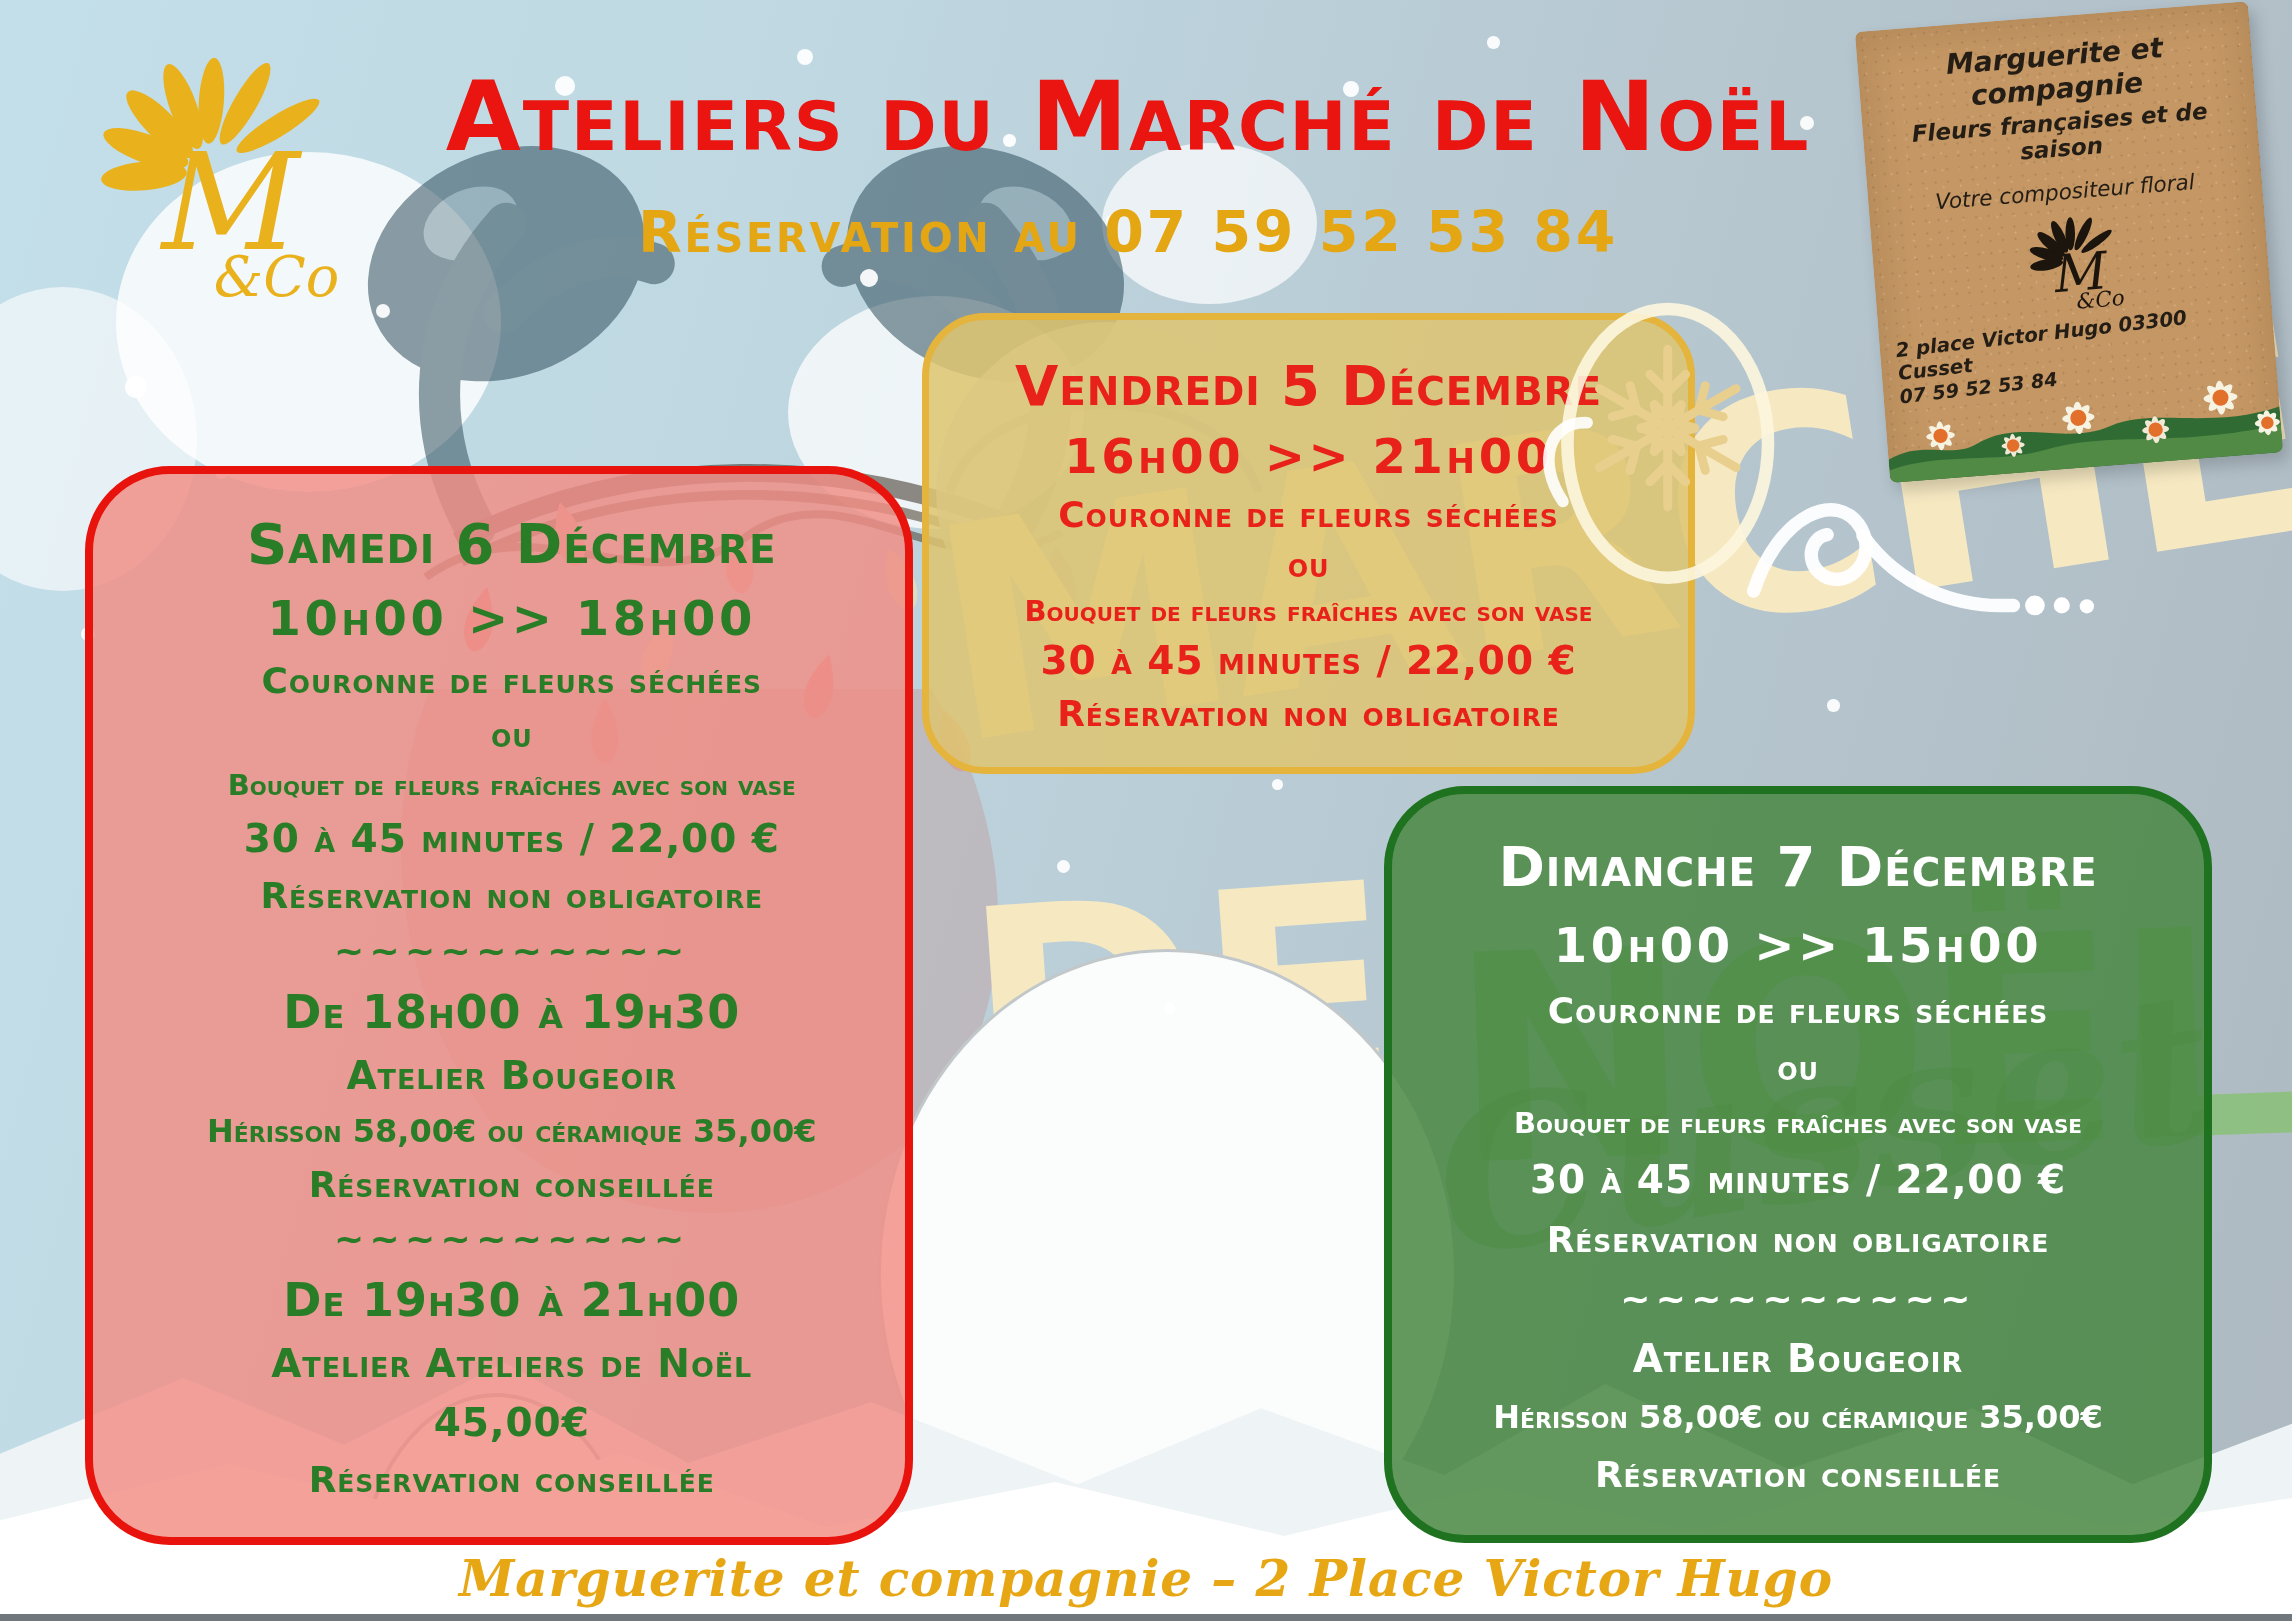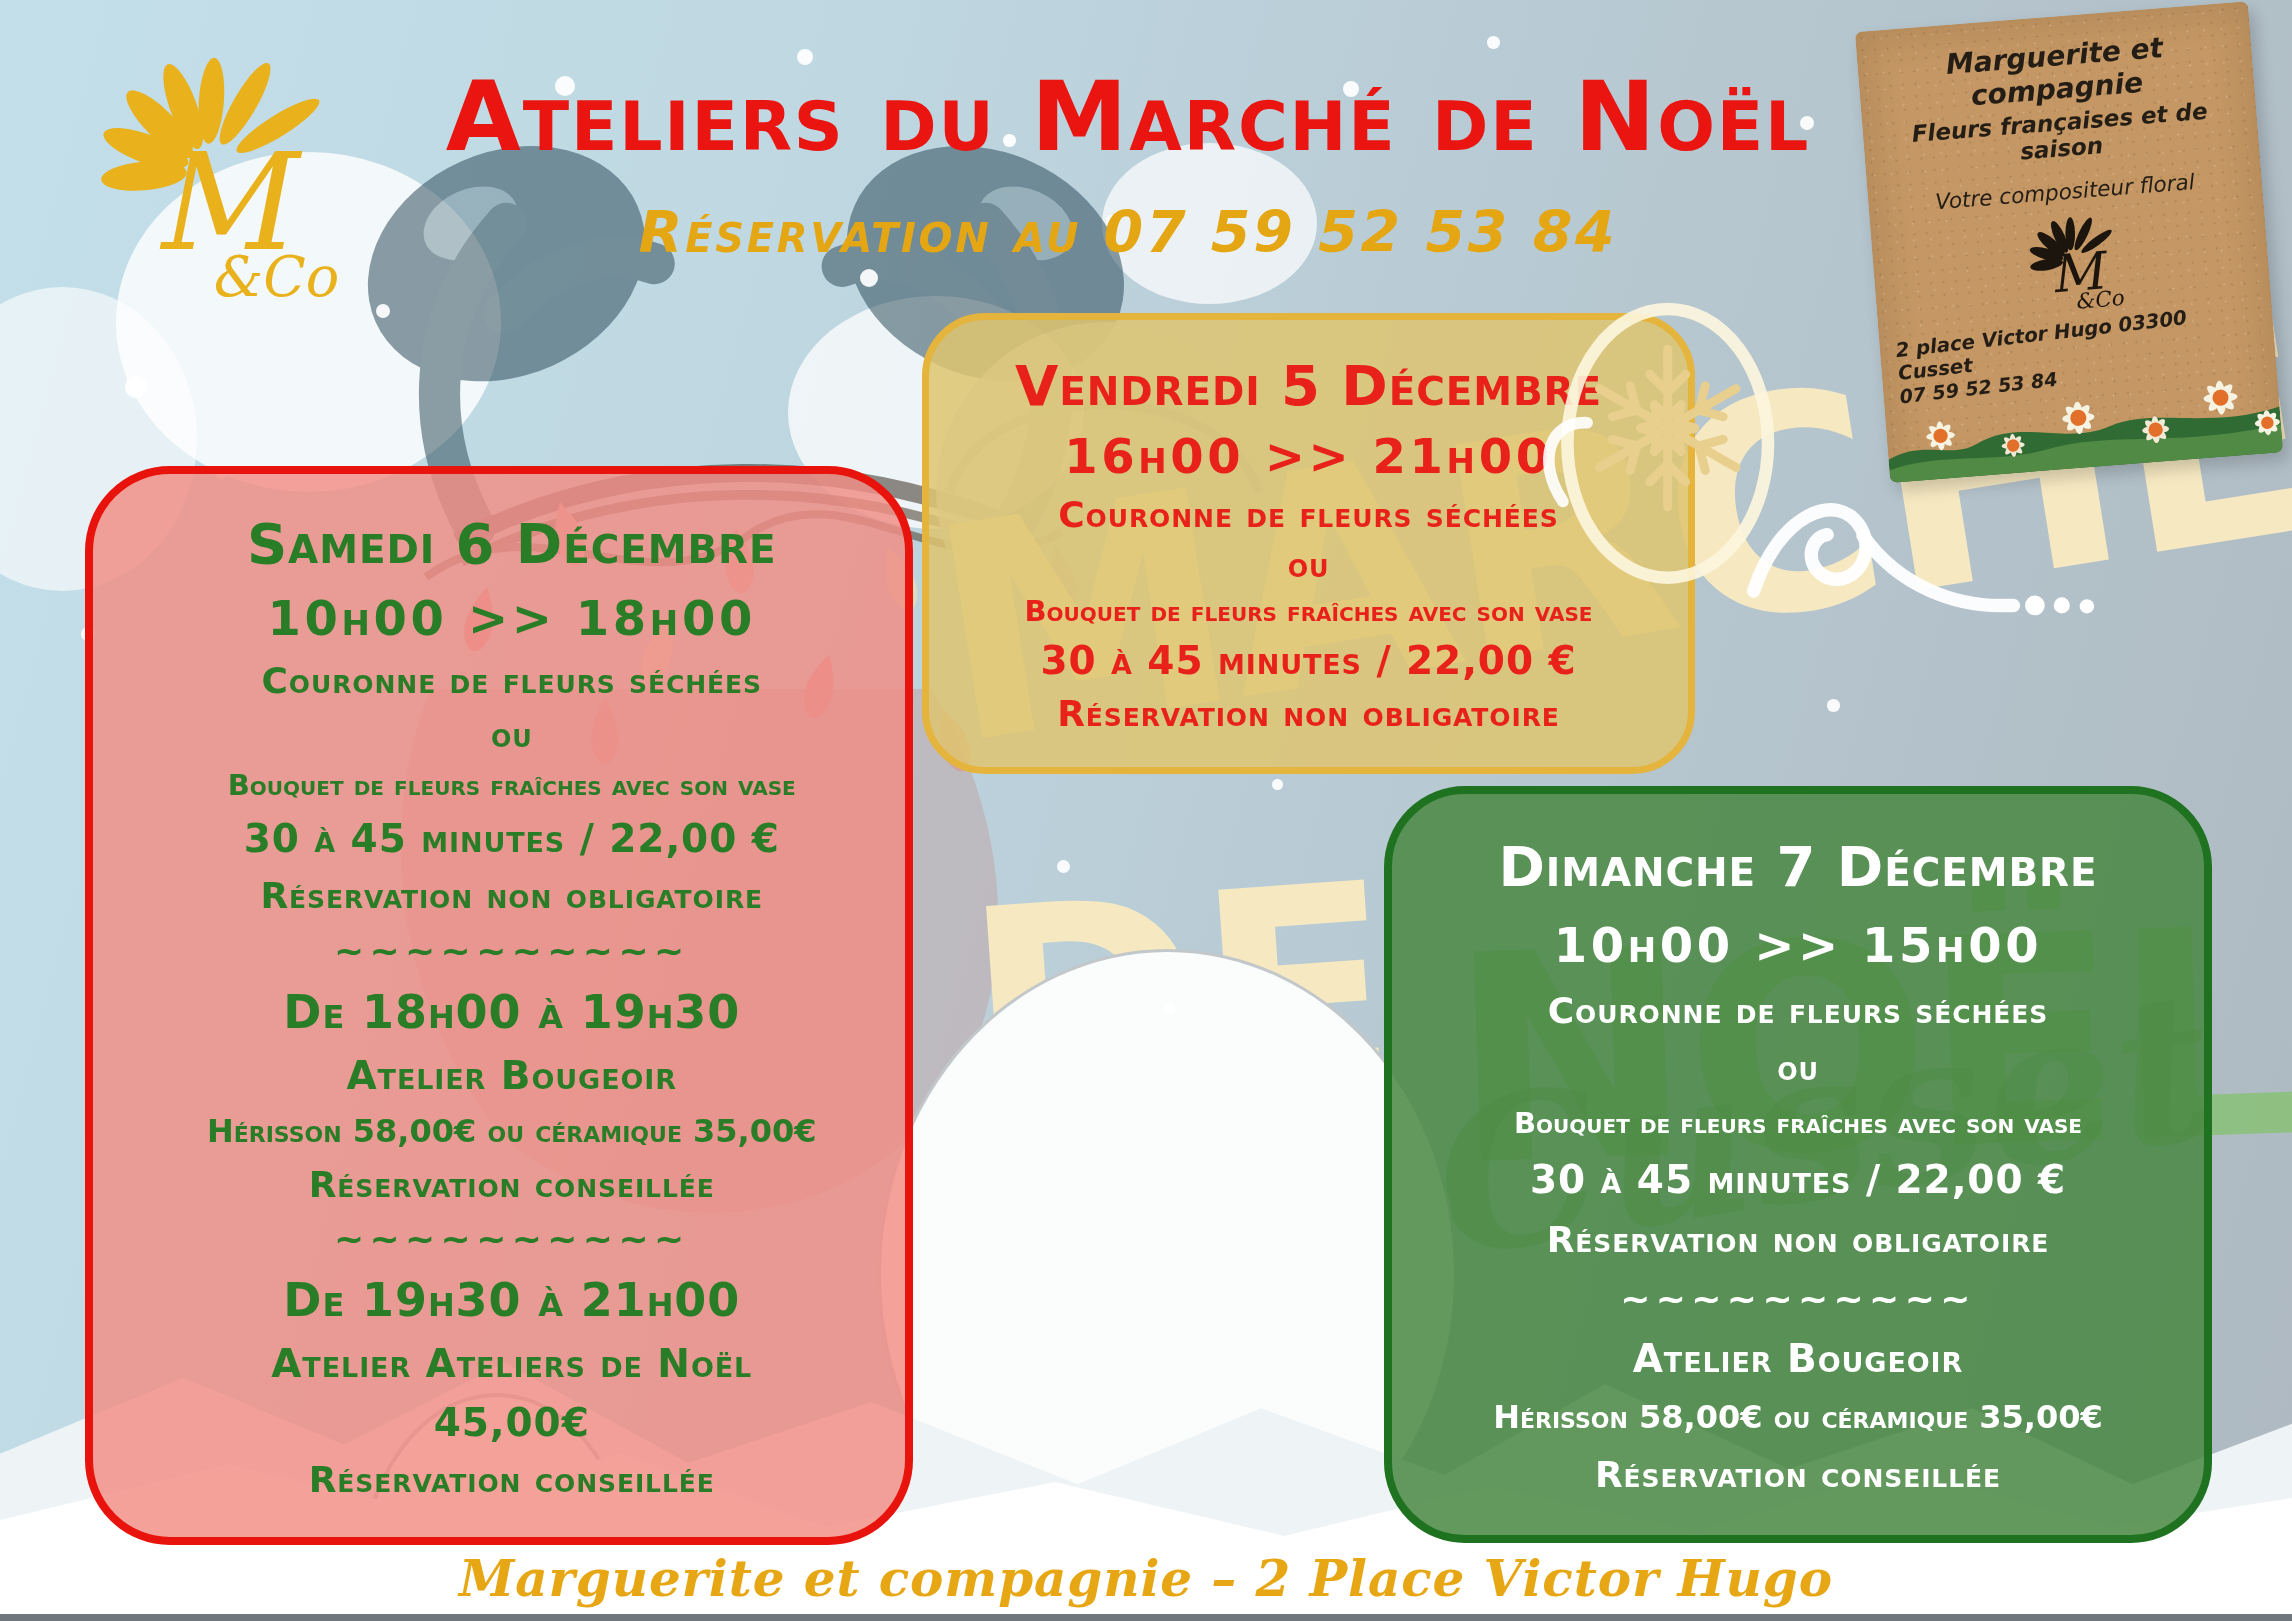--- a/index.html
+++ b/index.html
@@ -25,21 +25,21 @@
   .snow-band{position:absolute;left:0;top:1317px;width:2293px;height:304px;background:#eef3f5;z-index:3;
     clip-path:polygon(0 45%,8% 20%,15% 42%,22% 15%,30% 48%,38% 28%,47% 55%,55% 30%,63% 52%,70% 22%,78% 50%,86% 30%,93% 55%,100% 35%,100% 100%,0 100%);}
   .snow-band2{position:absolute;left:0;top:1397px;width:2293px;height:224px;background:#ffffff;z-index:3;
     clip-path:polygon(0 55%,10% 30%,19% 52%,27% 25%,36% 58%,46% 38%,56% 62%,65% 40%,74% 60%,83% 32%,92% 58%,100% 45%,100% 100%,0 100%);}
   .illu{position:absolute;left:269px;top:107px;z-index:2;opacity:.55;}
   .ornament{position:absolute;left:0;top:0;z-index:5;pointer-events:none;}
   
   .title{position:absolute;left:304px;top:52px;width:1648px;text-align:center;z-index:6;
     font-size:97px;font-weight:bold;font-variant:small-caps;color:#ea1410;letter-spacing:1.8px;margin-top:8px;}
   .subtitle{position:absolute;left:304px;top:199px;width:1648px;text-align:center;z-index:6;
-    font-size:57px;font-weight:bold;font-variant:small-caps;color:#e5a614;letter-spacing:2.7px;font-style:italic;}
+    font-size:57px;font-weight:bold;font-variant:small-caps;color:#e5a614;letter-spacing:2.7px;}
   
   .corner-logo{position:absolute;left:72px;top:36px;z-index:6;}
   
   .bizcard{position:absolute;left:1872px;top:16px;width:394px;height:452px;z-index:7;
     transform:rotate(-4.5deg);background:#c49764;border-radius:7.2px;
     background-image:radial-gradient(rgba(92,62,30,.16) 1.1px,transparent 1.3px),
                      radial-gradient(rgba(255,244,222,.28) 0.9px,transparent 1.1px);
     background-size:12.5px 12.5px,17px 17px;
     box-shadow:5.4px 9px 16px rgba(0,0,0,.18), inset 0 0 41px rgba(70,45,15,.18);
     color:#241d15;overflow:hidden;}

